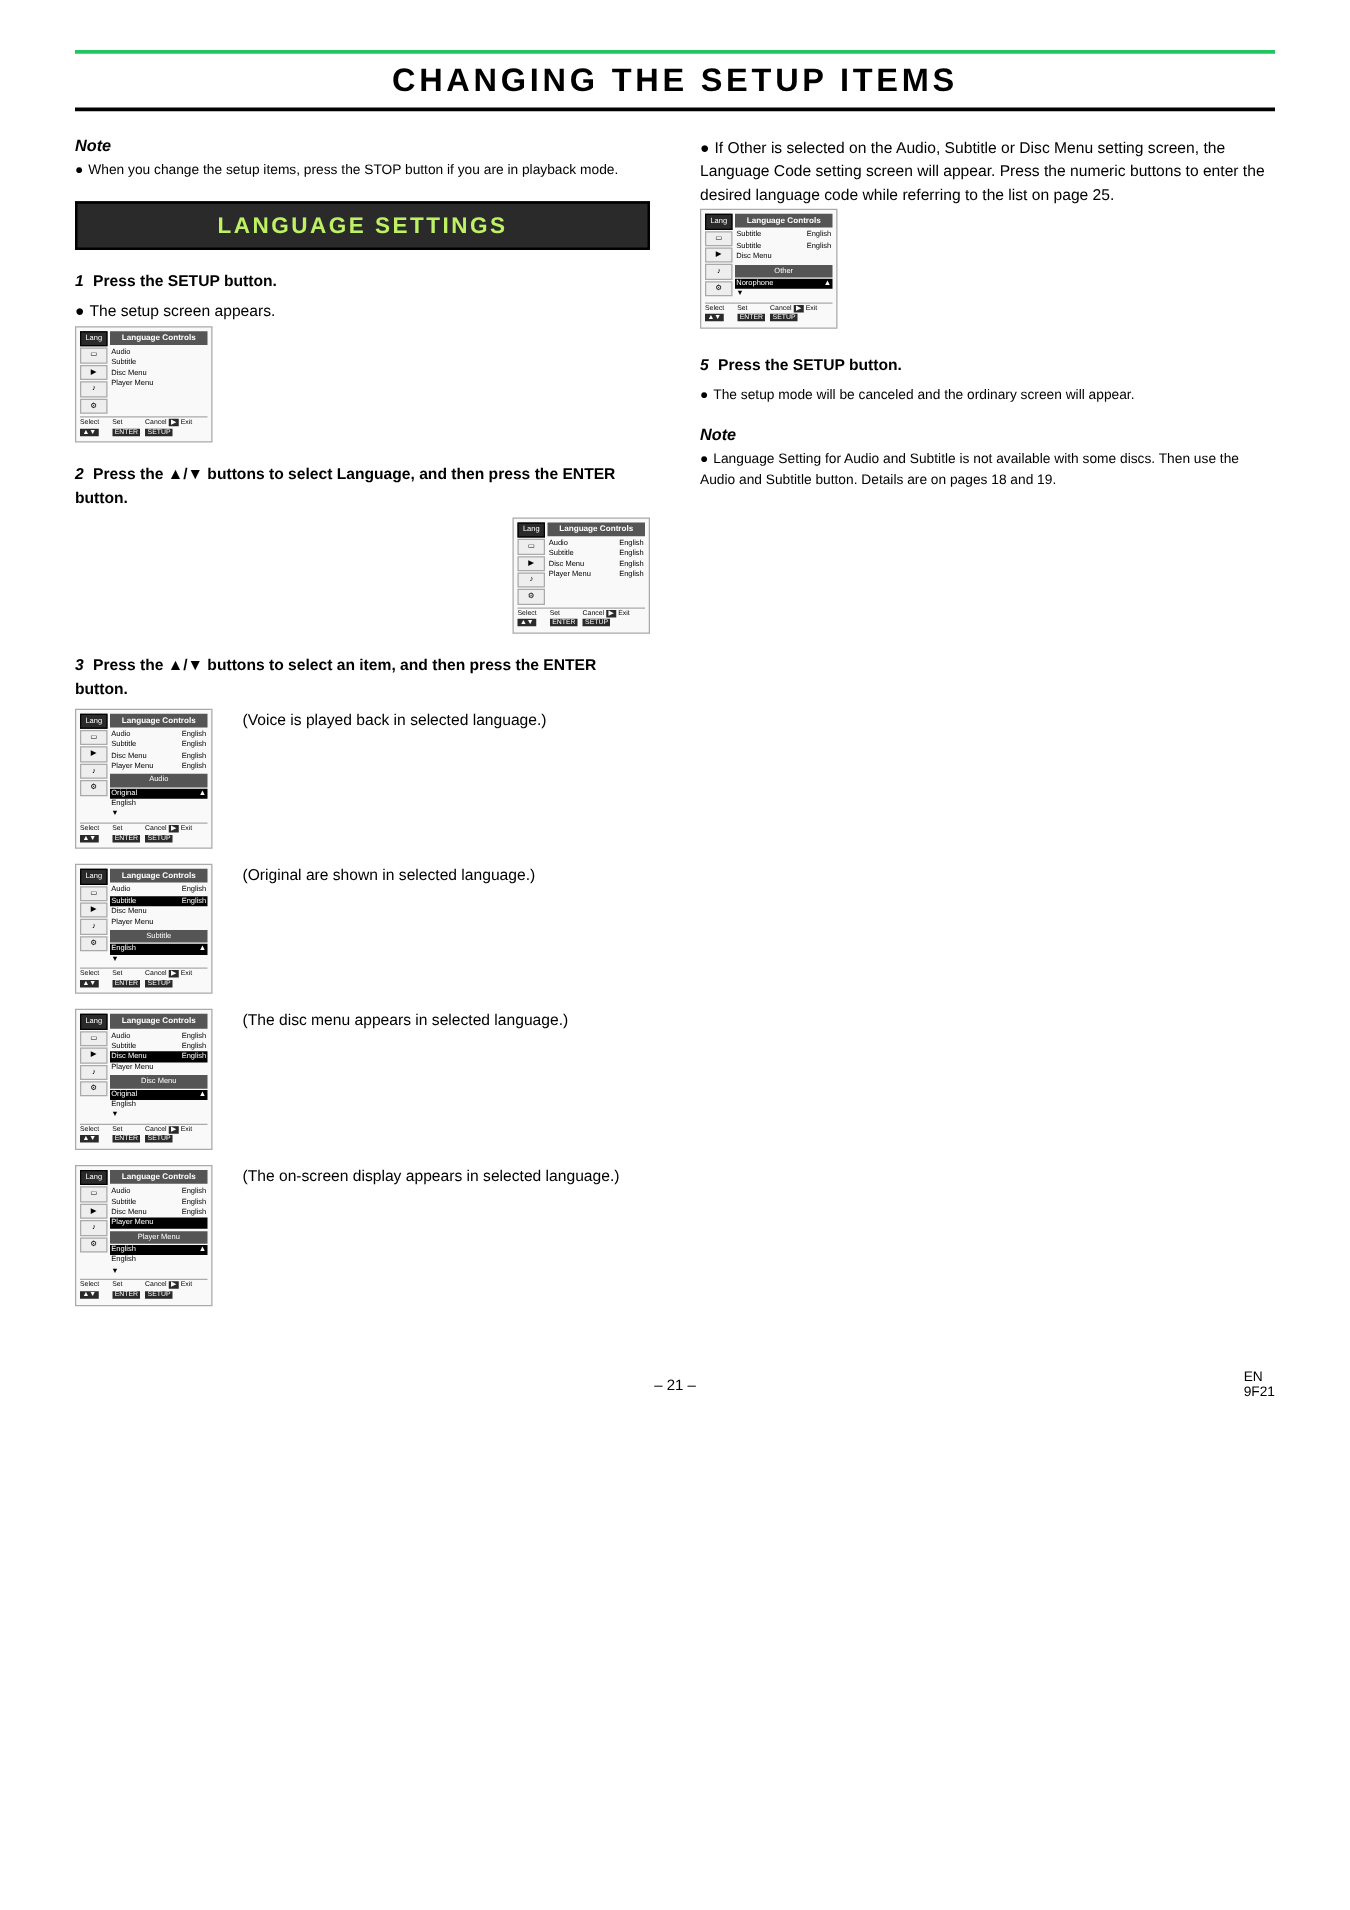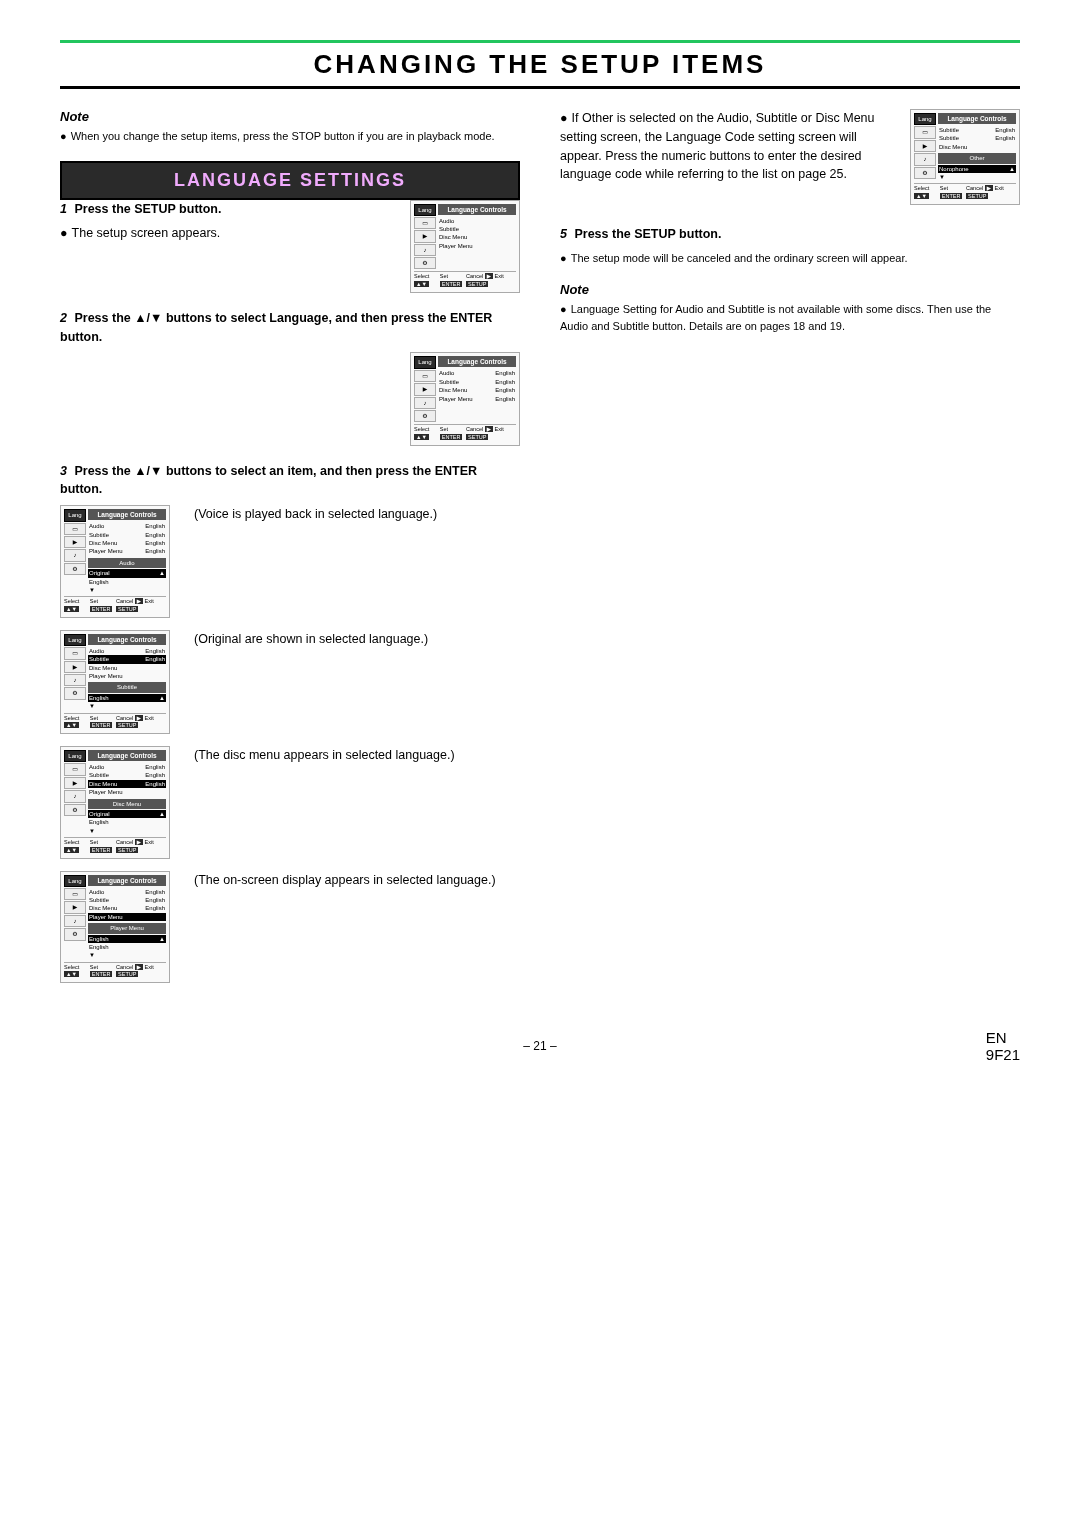--- a/index.html
+++ b/index.html
@@ -40,27 +40,28 @@
       font-size: 11px;
       line-height: 1.5;
       margin-bottom: 14px;
     }
     .note-bullet::before {
       content: "●";
       margin-right: 4px;
     }
     .section-title {
       background: #2a2a2a;
-      color: #f0abfc;
+      color: #bef264;
       text-align: center;
       font-size: 18px;
       font-weight: bold;
       letter-spacing: 2px;
       padding: 7px 0;
       border: 2px solid #000;
+      margin-bottom: 16px;
       text-transform: uppercase;
     }
     .step {
       margin-bottom: 16px;
     }
     .step-header {
       font-size: 12.5px;
       font-weight: bold;
       margin-bottom: 6px;
       line-height: 1.5;
@@ -165,39 +166,40 @@
       font-size: 5.5px;
     }
     .screen-wrapper {
       display: flex;
       justify-content: flex-end;
       margin-bottom: 10px;
     }
     .step-row {
       display: flex;
       align-items: flex-start;
-      gap: 14px;
+      gap: 2px;
       margin-bottom: 10px;
+      flex-direction: column;
     }
     .screen-with-text {
       display: flex;
       align-items: flex-start;
       gap: 24px;
       margin-bottom: 12px;
     }
     .page-footer {
       display: flex;
       justify-content: center;
       align-items: center;
       margin-top: 40px;
       font-size: 12px;
       position: relative;
     }
     .page-num { text-align: center; flex: 1; }
-    .page-code { position: absolute; right: 0; font-size: 15px; }
+    .page-code { position: absolute; right: 0; font-size: 11px; }
   </style>
 </head>
 <body>
 
 <div class="page-title">CHANGING THE SETUP ITEMS</div>
 
 <div class="two-col">
 
   <div class="left-col">
 

